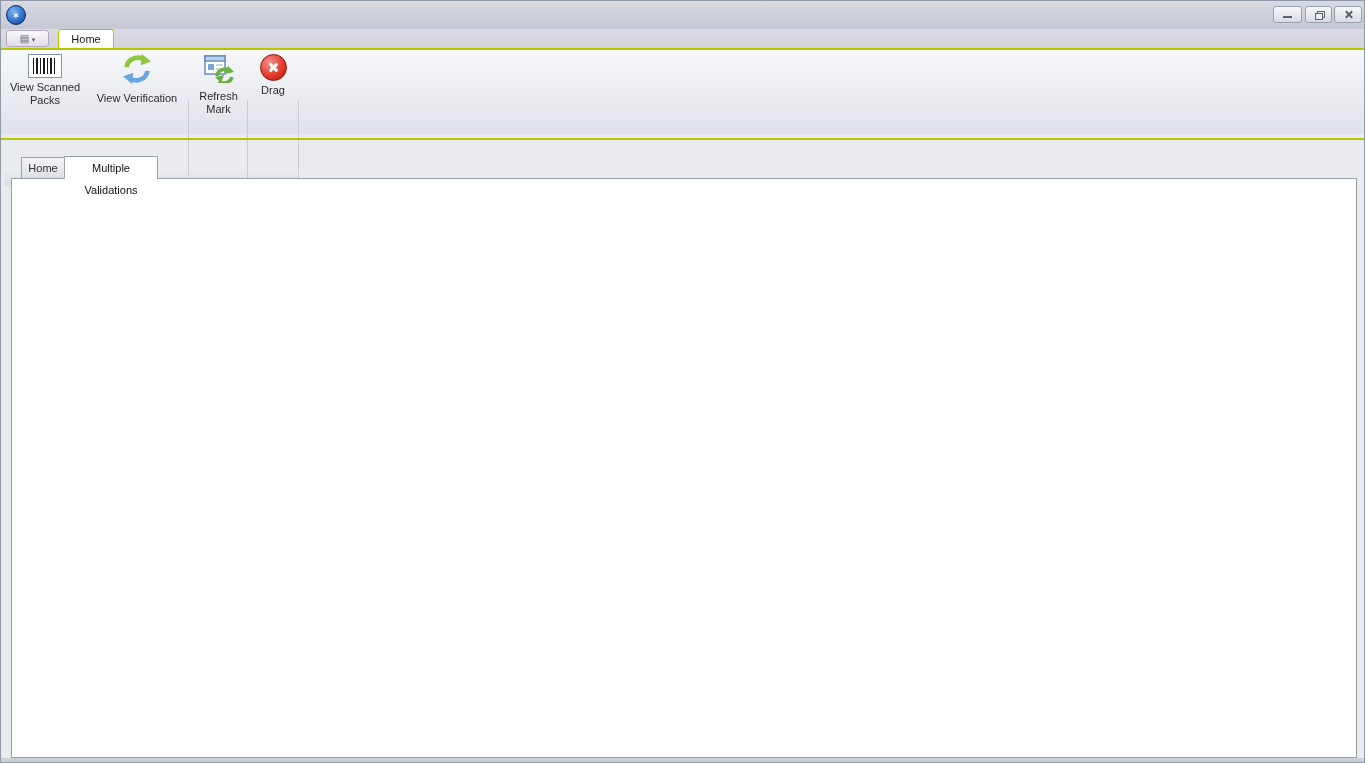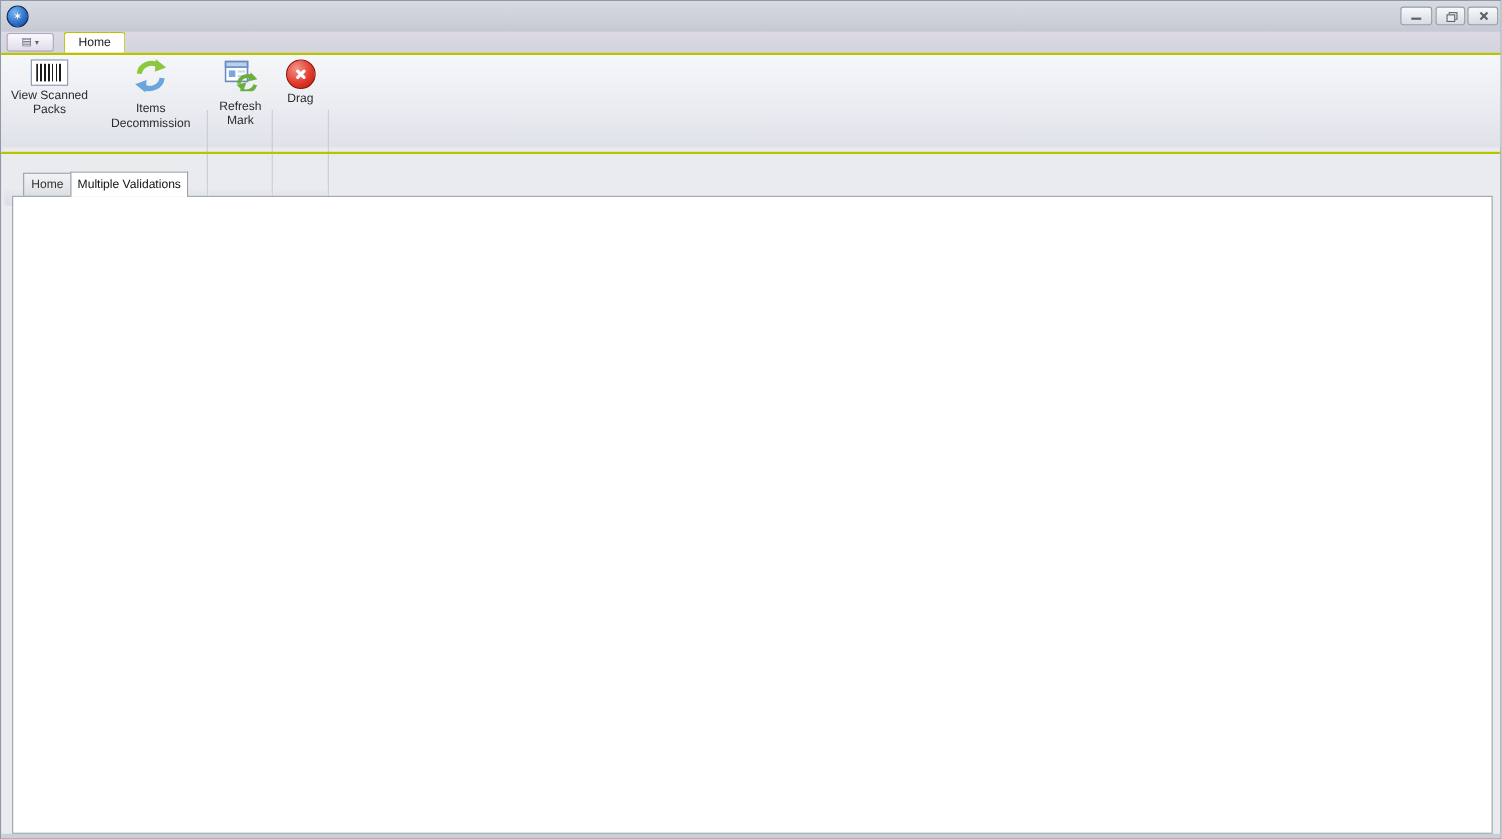--- a/index.html
+++ b/index.html
@@ -143,21 +143,21 @@
       <div class="riblabel"><span>View Scanned</span><br><span>Packs</span></div>
     </div>
 
     <div class="abs ribbtn" style="left:86px;top:2px;width:100px;">
       <svg width="36" height="32" viewBox="0 0 36 34" style="margin-top:1px;">
         <path d="M7,15 A12,11 0 0 1 26,7" stroke="#8dc63f" stroke-width="5" fill="none"></path>
         <polygon points="23,1 33,9 22,13" fill="#8dc63f"></polygon>
         <path d="M29,19 A12,11 0 0 1 10,27" stroke="#6aa6dc" stroke-width="5" fill="none"></path>
         <polygon points="13,33 3,25 14,21" fill="#6aa6dc"></polygon>
       </svg>
-      <div class="riblabel"><span>Items Decommission</span></div>
+      <div class="riblabel"><span>View Verification</span></div>
     </div>
 
     <div class="abs ribbtn" style="left:190px;top:2px;width:55px;">
       <svg width="30" height="30" viewBox="0 0 30 30" style="margin-top:1px;">
         <rect x="1" y="3" width="20" height="18" fill="#fff" stroke="#6a8cc0" stroke-width="1.5"></rect>
         <rect x="1" y="3" width="20" height="5" fill="#b9d2ec" stroke="#6a8cc0" stroke-width="1.5"></rect>
         <rect x="4" y="11" width="6" height="6" fill="#7aa8d8"></rect>
         <rect x="12" y="11" width="7" height="2" fill="#c8d8ea"></rect>
         <rect x="12" y="15" width="7" height="2" fill="#c8d8ea"></rect>
         <path d="M13,23 a8,8 0 0 1 14,-4" stroke="#6ab041" stroke-width="3.5" fill="none"></path>
@@ -182,21 +182,21 @@
     <div class="abs gfooter" style="left:189px;width:56px;">
         <div class="launcher"></div>
       </div>
     <div class="abs gfooter" style="left:248px;width:48px;">
         <div class="launcher"></div>
       </div>
   </div>
   <div class="abs oliveline" style="top:137px;"></div>
 
   <div class="abs pagetab inactive" style="left:20px;top:156px;width:44px;height:22px;">Home</div>
-  <div class="abs pagetab active" style="left:63px;top:155px;width:107px;height:23px;">Multiple Validations</div>
+  <div class="abs pagetab active" style="left:63px;top:155px;width:94px;height:23px;">Multiple Validations</div>
 
   <div class="abs page"></div>
 
   <div class="abs h1" style="left:27px;top:186px;">Pack Details:</div>
   <div class="abs cb" style="left:253px;top:193px;"><span>✓</span></div>
   <div class="abs lbl" style="left:271px;top:193px;">Scanner Input</div>
   <div class="abs eraser" style="left:334px;top:210px;">
     <span class="ab">ab</span>
     <div class="er"></div>
   </div>

